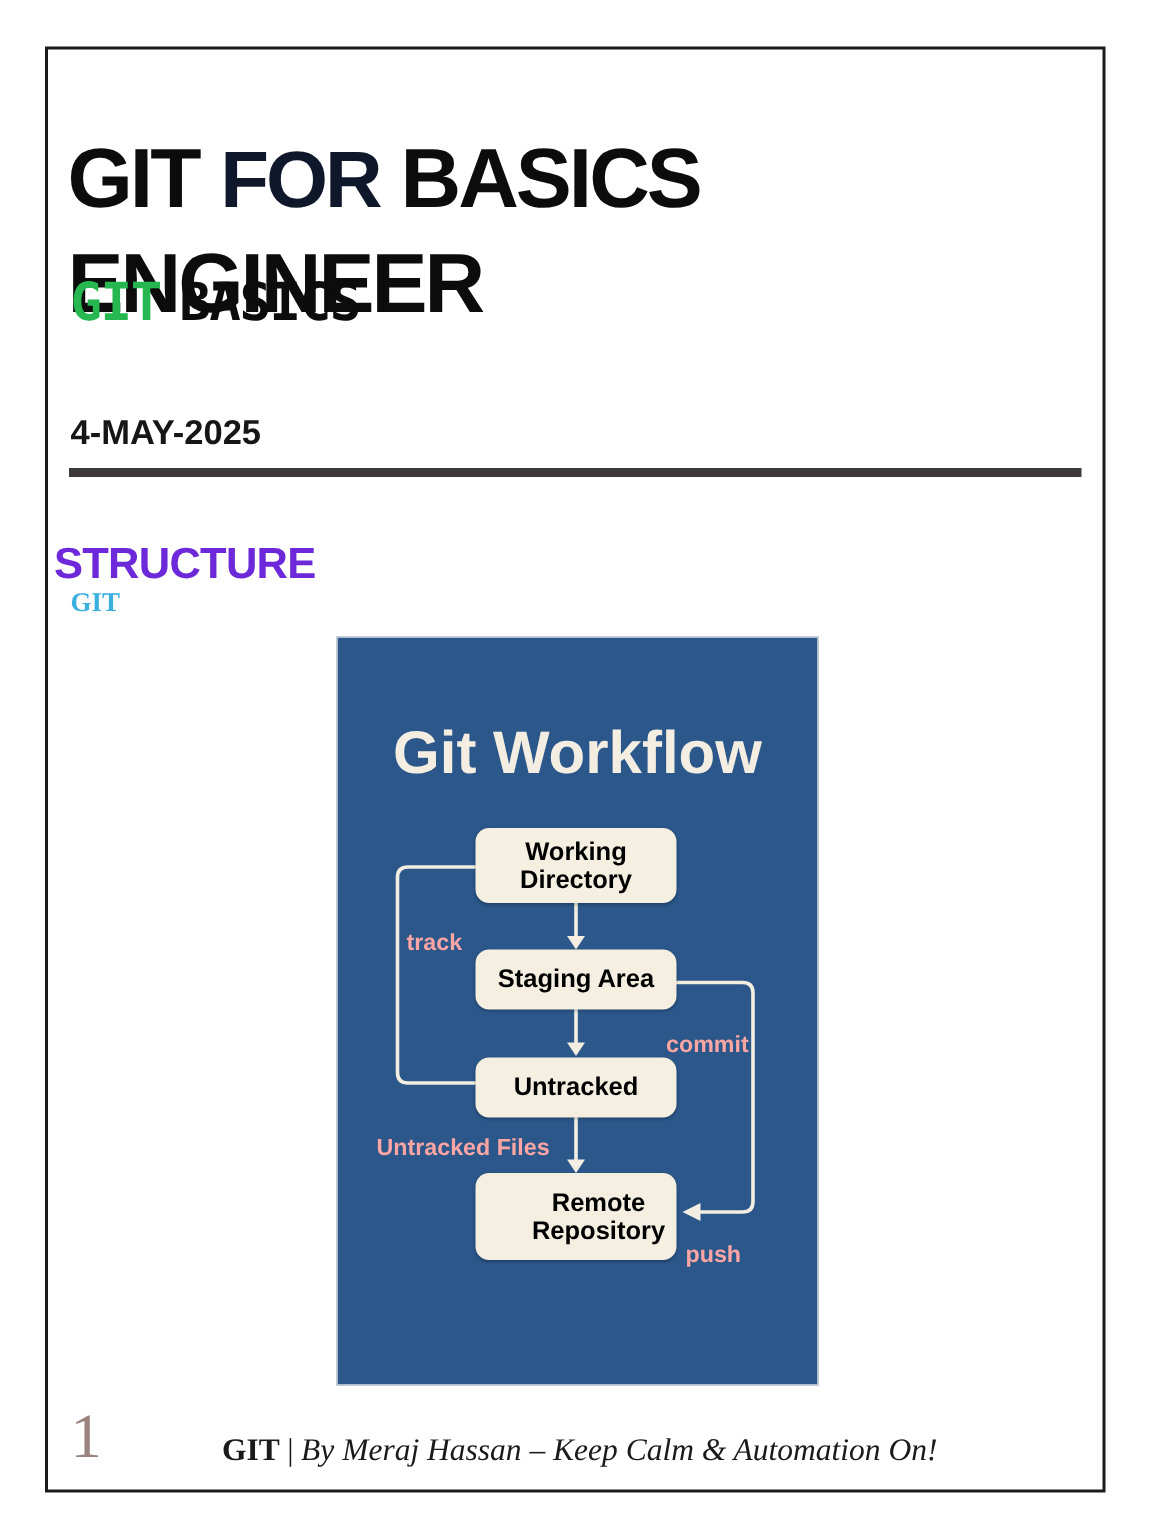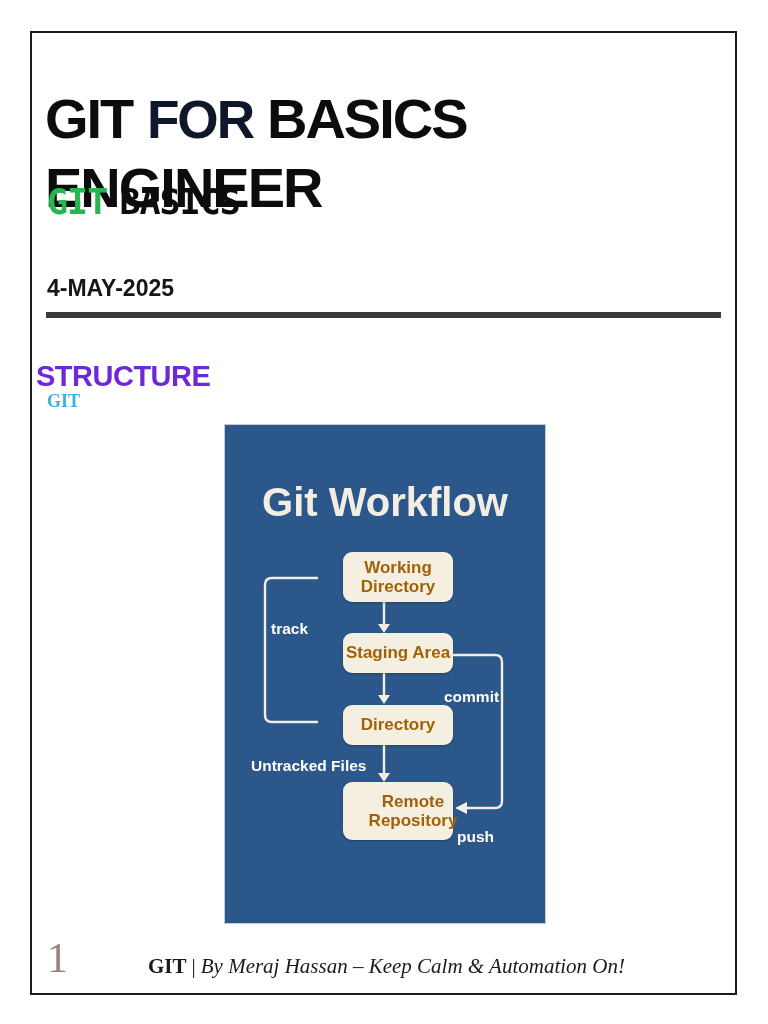--- a/index.html
+++ b/index.html
@@ -34,31 +34,31 @@
   .section-subheading{position:absolute;left:15px;top:358px;
                       font-family:"Liberation Serif",serif;
                       font-size:18px;font-weight:bold;color:#3aafe0;}
 
   
   .diagram{position:absolute;left:193px;top:392px;width:320px;height:498px;
            background:#2b578a;outline:1px solid #c3cdd8;}
   .diagram-title{position:absolute;left:0;top:55px;width:100%;text-align:center;
                  font-size:40px;line-height:44px;font-weight:bold;color:#f3eee1;
                  letter-spacing:0;}
-  .node{position:absolute;left:92px;width:110px;box-sizing:border-box;
-        background:#f4efe1;border-radius:9px;color:#a16207;
+  .node{position:absolute;left:92px;width:134px;box-sizing:border-box;
+        background:#f4efe1;border-radius:9px;color:#000000;
         display:flex;align-items:center;justify-content:center;text-align:center;
         font-size:17px;line-height:19.5px;font-weight:bold;
-        box-shadow:0 1px 2px rgba(0,0,0,0.25);margin-left:26px;}
+        box-shadow:0 1px 2px rgba(0,0,0,0.25);}
   .node-wd{top:127px;height:50px;}
   .node-sa{top:208px;height:40px;}
   .node-repo{top:280px;height:40px;}
   .node-rr{top:357px;height:58px;padding-left:30px;}
   .edge-svg{position:absolute;left:0;top:0;width:320px;height:498px;pointer-events:none;}
-  .edge-label{position:absolute;color:#ffffff;font-weight:bold;font-size:15.5px;
+  .edge-label{position:absolute;color:#fca5a5;font-weight:bold;font-size:15.5px;
               white-space:nowrap;}
   .lbl-track{left:46px;top:195px;}
   .lbl-commit{left:219px;top:263px;}
   .lbl-untracked{left:26px;top:332px;}
   .lbl-push{left:232px;top:361px;margin-top:42px;}
 
   
   .page-number{position:absolute;left:15px;top:903px;
                font-family:"Liberation Serif",serif;font-size:42px;line-height:44px;
                font-weight:normal;color:#9b837d;}
@@ -108,21 +108,21 @@
       <g fill="#F3EEE1">
         <polygon points="153,199 165,199 159,208"></polygon>
         <polygon points="153,270 165,270 159,279"></polygon>
         <polygon points="153,348 165,348 159,357"></polygon>
         <polygon points="242,377 242,389 230,383"></polygon>
       </g>
     </svg>
 
     <div class="node node-wd">Working Directory</div>
     <div class="node node-sa">Staging Area</div>
-    <div class="node node-repo">Directory</div>
+    <div class="node node-repo">Untracked</div>
     <div class="node node-rr">Remote Repository</div>
 
     <div class="edge-label lbl-track">track</div>
     <div class="edge-label lbl-commit">commit</div>
     <div class="edge-label lbl-untracked">Untracked Files</div>
     <div class="edge-label lbl-push">push</div>
   </div>
 
   <div class="page-number">1</div>
   <div class="footer-line">

